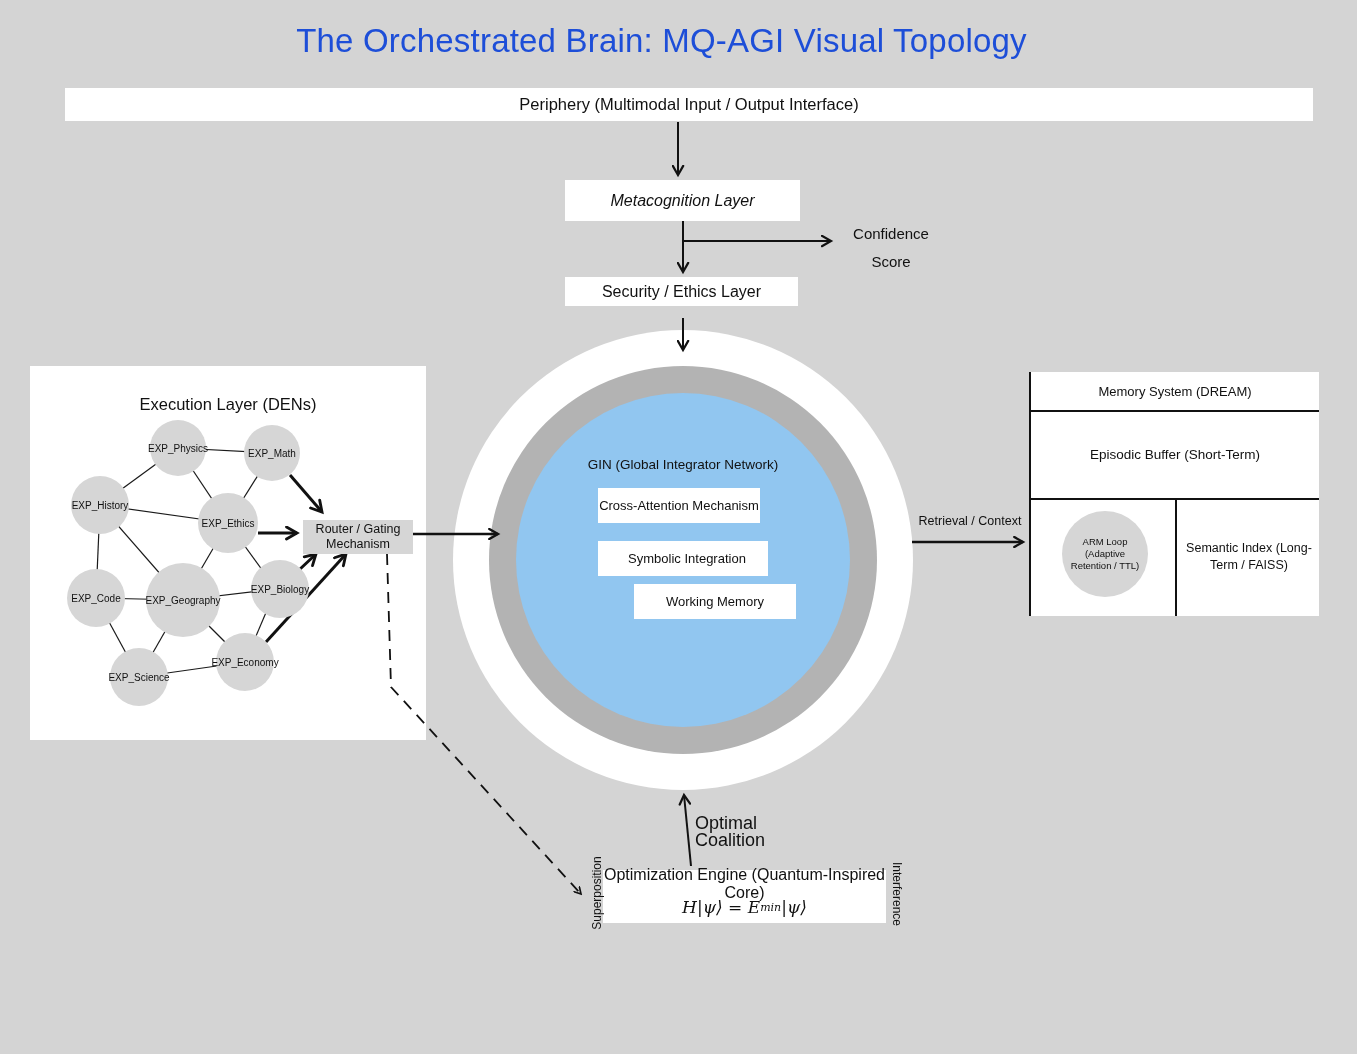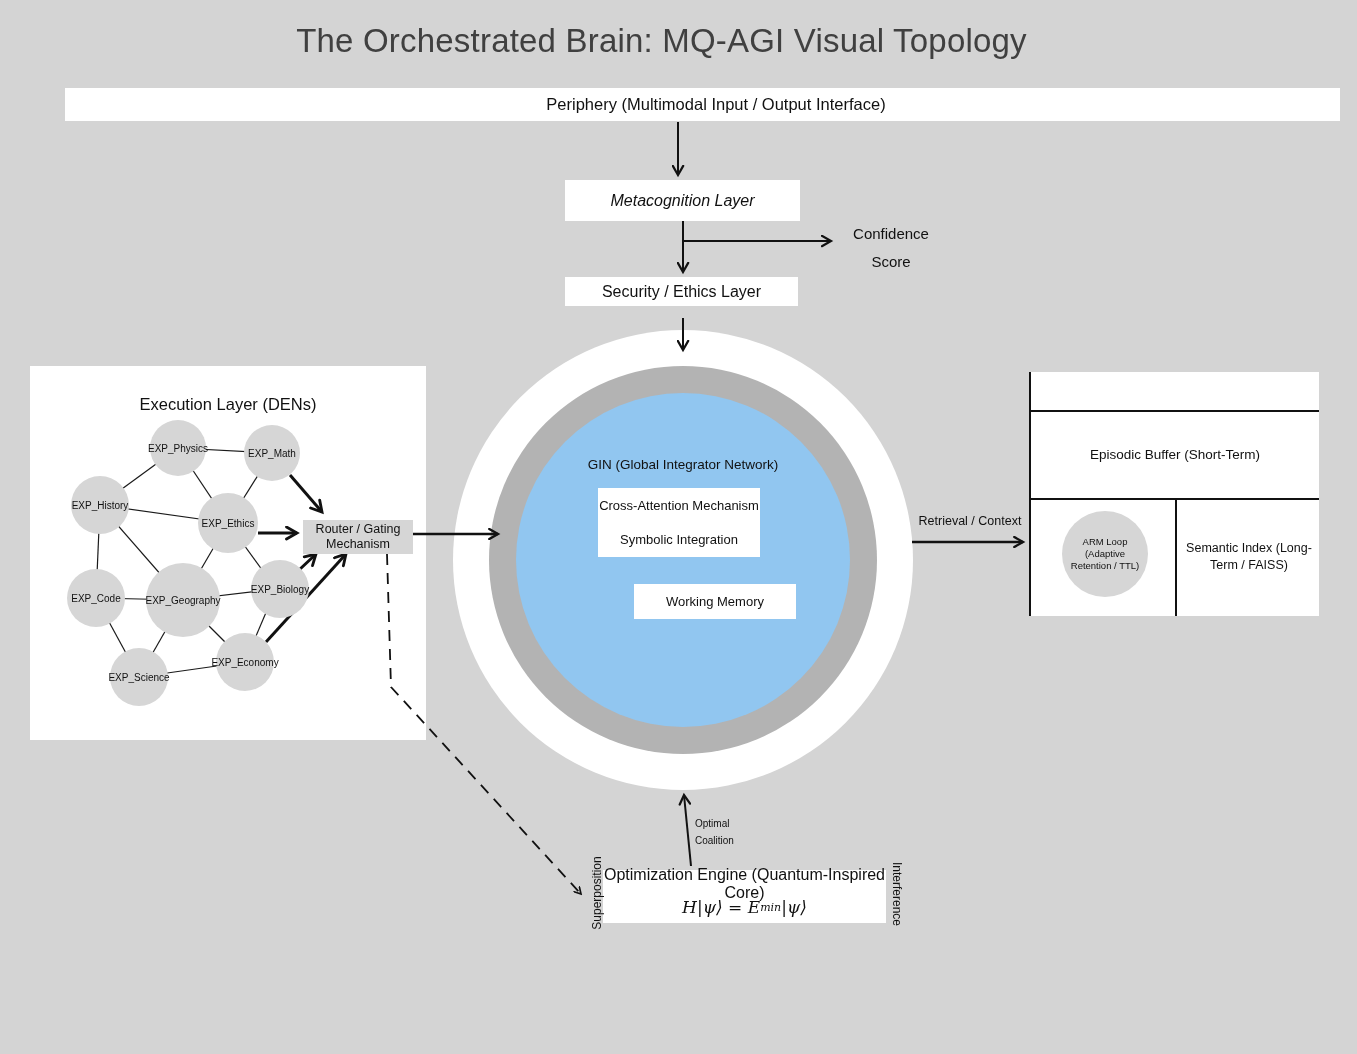--- a/index.html
+++ b/index.html
@@ -11,36 +11,36 @@
     position:relative;
     overflow:hidden;
   }
   .abs{position:absolute;}
   .whitebox{background:#ffffff;}
   .center{display:flex;align-items:center;justify-content:center;text-align:center;}
 
   #page-title{
     left:0;top:16px;width:1323px;height:50px;
     font-size:33px;font-weight:500;letter-spacing:.2px;
-    color:#404040;
+    color:#1d4ed8;
   }
 
-  #periphery-bar{left:65px;top:88px;width:1248px;height:33px;font-size:16.5px;padding-left:27px;}
+  #periphery-bar{left:65px;top:88px;width:1248px;height:33px;font-size:16.5px;}
   #metacognition-box{left:565px;top:180px;width:235px;height:41px;font-size:16px;font-style:italic;}
   #security-box{left:565px;top:277px;width:233px;height:29px;font-size:16px;}
   #confidence-label{left:843px;top:220px;width:96px;font-size:15px;line-height:28px;}
 
   
   #circle-outer{left:453px;top:330px;width:460px;height:460px;border-radius:50%;background:#ffffff;z-index:1;}
   #circle-ring {left:489px;top:366px;width:388px;height:388px;border-radius:50%;background:#b3b3b3;z-index:1;}
   #circle-core {left:516px;top:393px;width:334px;height:334px;border-radius:50%;background:#91c6f0;z-index:1;}
   #gin-label{left:516px;top:455px;width:334px;height:18px;font-size:13.5px;z-index:10;}
   .gin-module{left:598px;width:162px;height:35px;background:#fff;font-size:13px;z-index:10;}
   #gin-module-0{top:488px;}
-  #gin-module-1{top:522px;}
+  #gin-module-1{top:541px;padding-left:8px;}
   #gin-module-2{top:584px;margin-left:36px;}
 
   
   #execution-box{left:30px;top:366px;width:396px;height:374px;background:#fff;z-index:2;}
   #execution-title{left:30px;top:393px;width:396px;height:22px;font-size:16.5px;z-index:10;}
   .den-node{
     border-radius:50%;background:#d6d6d6;
     font-size:10px;line-height:11px;z-index:10;
   }
   #router-box{
@@ -63,21 +63,21 @@
   
   #optimization-box{left:603px;top:870px;width:283px;height:53px;background:#fff;z-index:2;}
   #optimization-title{left:0;top:5px;width:283px;height:18px;font-size:16px;}
   #optimization-formula{
     left:0;top:24px;width:283px;height:26px;
     font-family:"DejaVu Serif", serif;font-style:italic;font-size:17px;
   }
   #optimization-formula .sub{font-size:11px;vertical-align:-3px;}
   #superposition-label{left:537px;top:885px;width:120px;height:16px;font-size:12px;transform:rotate(-90deg);z-index:10;}
   #interference-label{left:839px;top:886px;width:116px;height:16px;font-size:12px;transform:rotate(90deg);z-index:10;}
-  #coalition-label{left:695px;top:815px;width:72px;font-size:10px;line-height:17px;text-align:left;z-index:10;}
+  #coalition-label{left:695px;top:815px;width:72px;font-size:18px;line-height:17px;text-align:left;z-index:10;}
 
   #wire-layer{left:0;top:0;width:1357px;height:1054px;z-index:5;pointer-events:none;}
 </style>
 </head>
 <body>
 
 <div id="page-title" class="abs center">The Orchestrated Brain: MQ-AGI Visual Topology</div>
 
 <div id="periphery-bar" class="abs whitebox center">Periphery (Multimodal Input / Output Interface)</div>
 
@@ -107,20 +107,21 @@
 <div class="abs den-node center" style="left:216px;top:633px;width:58px;height:58px;">EXP_Economy</div>
 
 <div id="router-box" class="abs center">
   <div>
     <div>Router / Gating</div>
     <div>Mechanism</div>
   </div>
 </div>
 
 <div id="memory-box" class="abs">
+  <div id="memory-title" class="abs center">Memory System (DREAM)</div>
   <div id="mem-line-1" class="abs mem-hline"></div>
   <div id="episodic-cell" class="abs center">Episodic Buffer (Short-Term)</div>
   <div id="mem-line-2" class="abs mem-hline"></div>
   <div id="mem-vline" class="abs"></div>
   <div id="arm-circle" class="abs center">
     <div style="width:70px;">ARM Loop (Adaptive Retention / TTL)</div>
   </div>
   <div id="semantic-cell" class="abs center">
     <div style="width:136px;">Semantic Index (Long-Term / FAISS)</div>
   </div>

